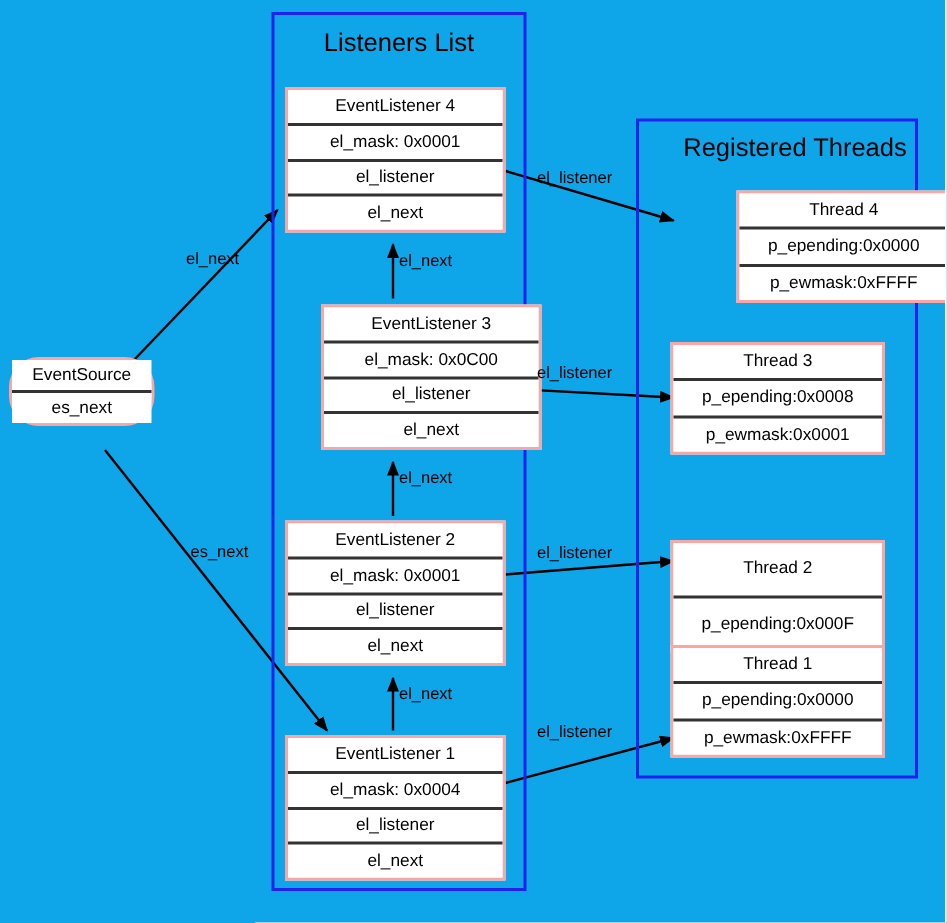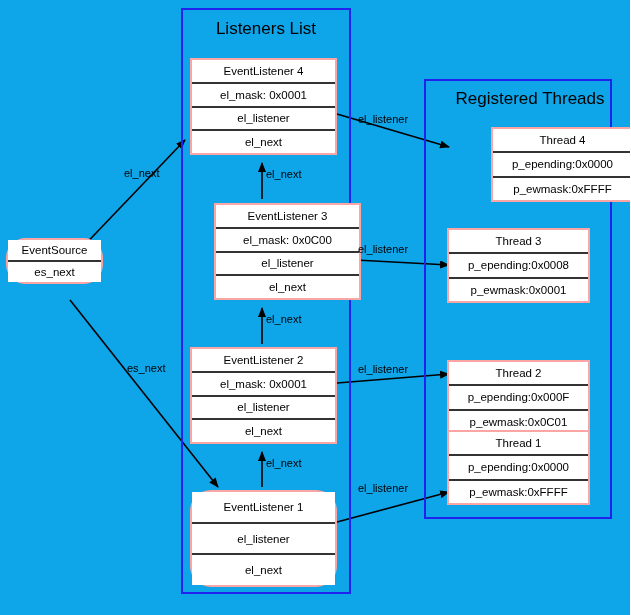--- a/index.html
+++ b/index.html
@@ -122,42 +122,42 @@
     <div class="row">el_next</div>
   </div>
 
   <div class="node" style="left:190px; top:347px; width:147px; height:97px;">
     <div class="row">EventListener 2</div>
     <div class="row">el_mask: 0x0001</div>
     <div class="row">el_listener</div>
     <div class="row">el_next</div>
   </div>
 
-  <div class="node" style="left:190px; top:490px; width:147px; height:97px;border-radius:21px;">
+  <div class="node" style="left:190px; top:490px; width:147px; height:97px;">
     <div class="row">EventListener 1</div>
+    <div class="row">el_mask: 0x0004</div>
     <div class="row">el_listener</div>
     <div class="row">el_next</div>
   </div>
 
   <div class="node" style="left:447px; top:127px; width:143px; height:75px;margin-left:44px;">
     <div class="row">Thread 4</div>
     <div class="row">p_epending:0x0000</div>
     <div class="row">p_ewmask:0xFFFF</div>
   </div>
 
   <div class="node" style="left:447px; top:228px; width:143px; height:75px;">
     <div class="row">Thread 3</div>
     <div class="row">p_epending:0x0008</div>
     <div class="row">p_ewmask:0x0001</div>
   </div>
 
   <div class="node" style="left:447px; top:336px; width:143px; height:75px;margin-top:24px;">
     <div class="row">Thread 2</div>
     <div class="row">p_epending:0x000F</div>
-    <div class="row">p_ewmask:0x0C01</div>
   </div>
 
   <div class="node" style="left:447px; top:430px; width:143px; height:75px;">
     <div class="row">Thread 1</div>
     <div class="row">p_epending:0x0000</div>
     <div class="row">p_ewmask:0xFFFF</div>
   </div>
 
   <div class="edge-label" style="left:124px; top:167px;">el_next</div>
 

